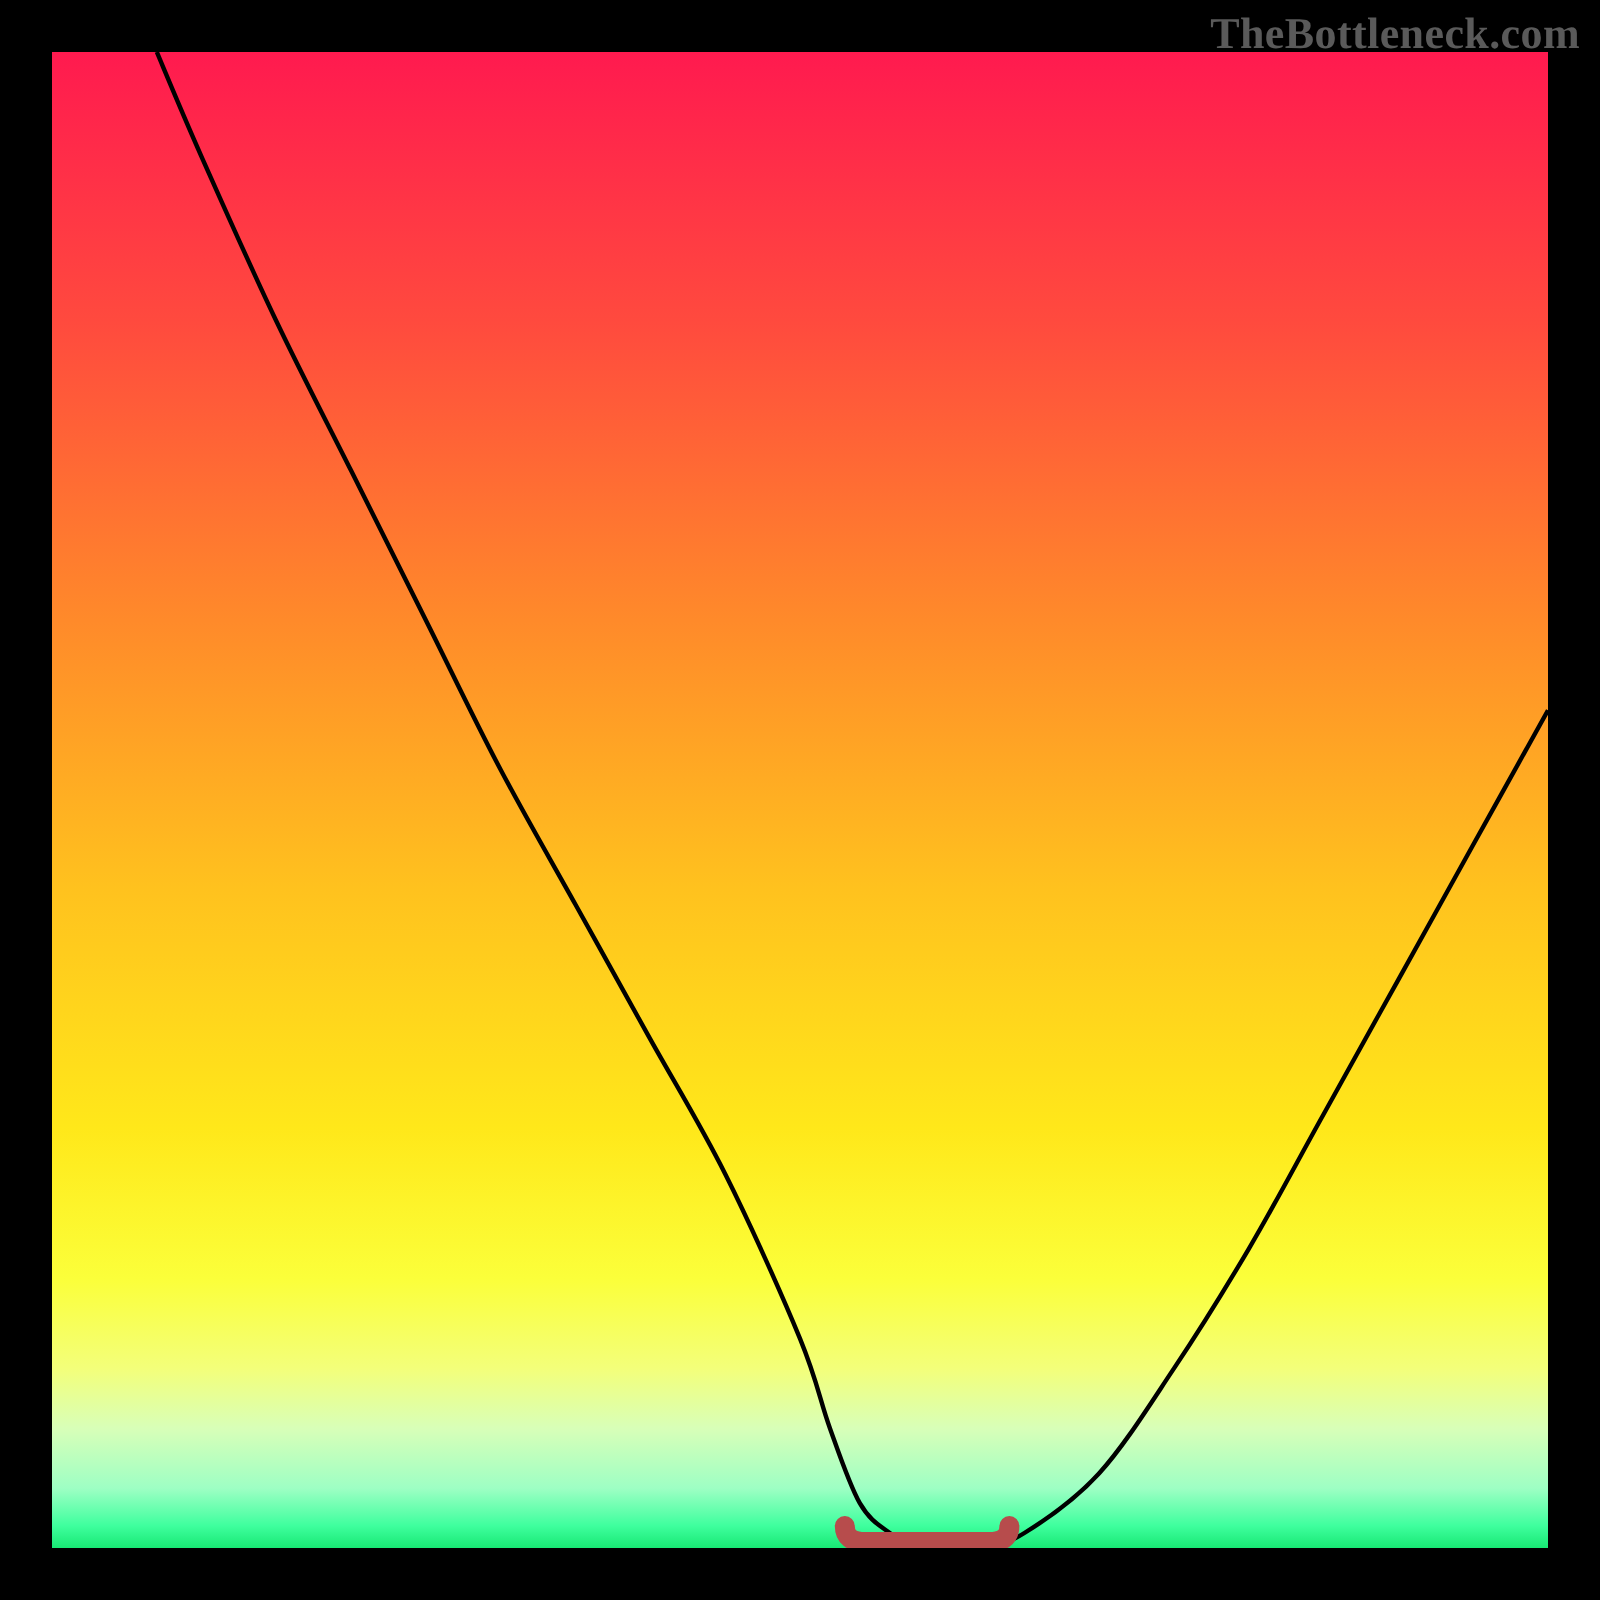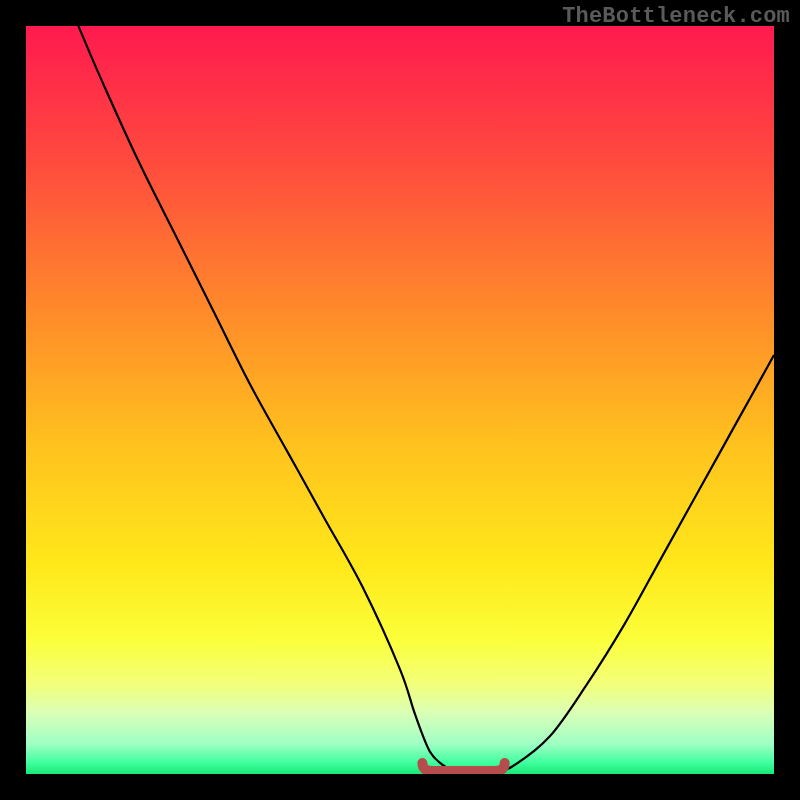--- a/index.html
+++ b/index.html
@@ -15,21 +15,21 @@
     left: 26px;
     top: 26px;
     width: 748px;
     height: 748px;
     background: #000000;
   }
   .watermark {
     position: absolute;
     top: 4px;
     right: 10px;
-    font-family: Liberation Mono, monospace;
+    font-family: Liberation Serif, serif;
     font-size: 22px;
     font-weight: 600;
     color: #5a5a5a;
     letter-spacing: 0.2px;
   }
   .gradient-fill {
     position: absolute;
     left: 0;
     right: 0;
     

